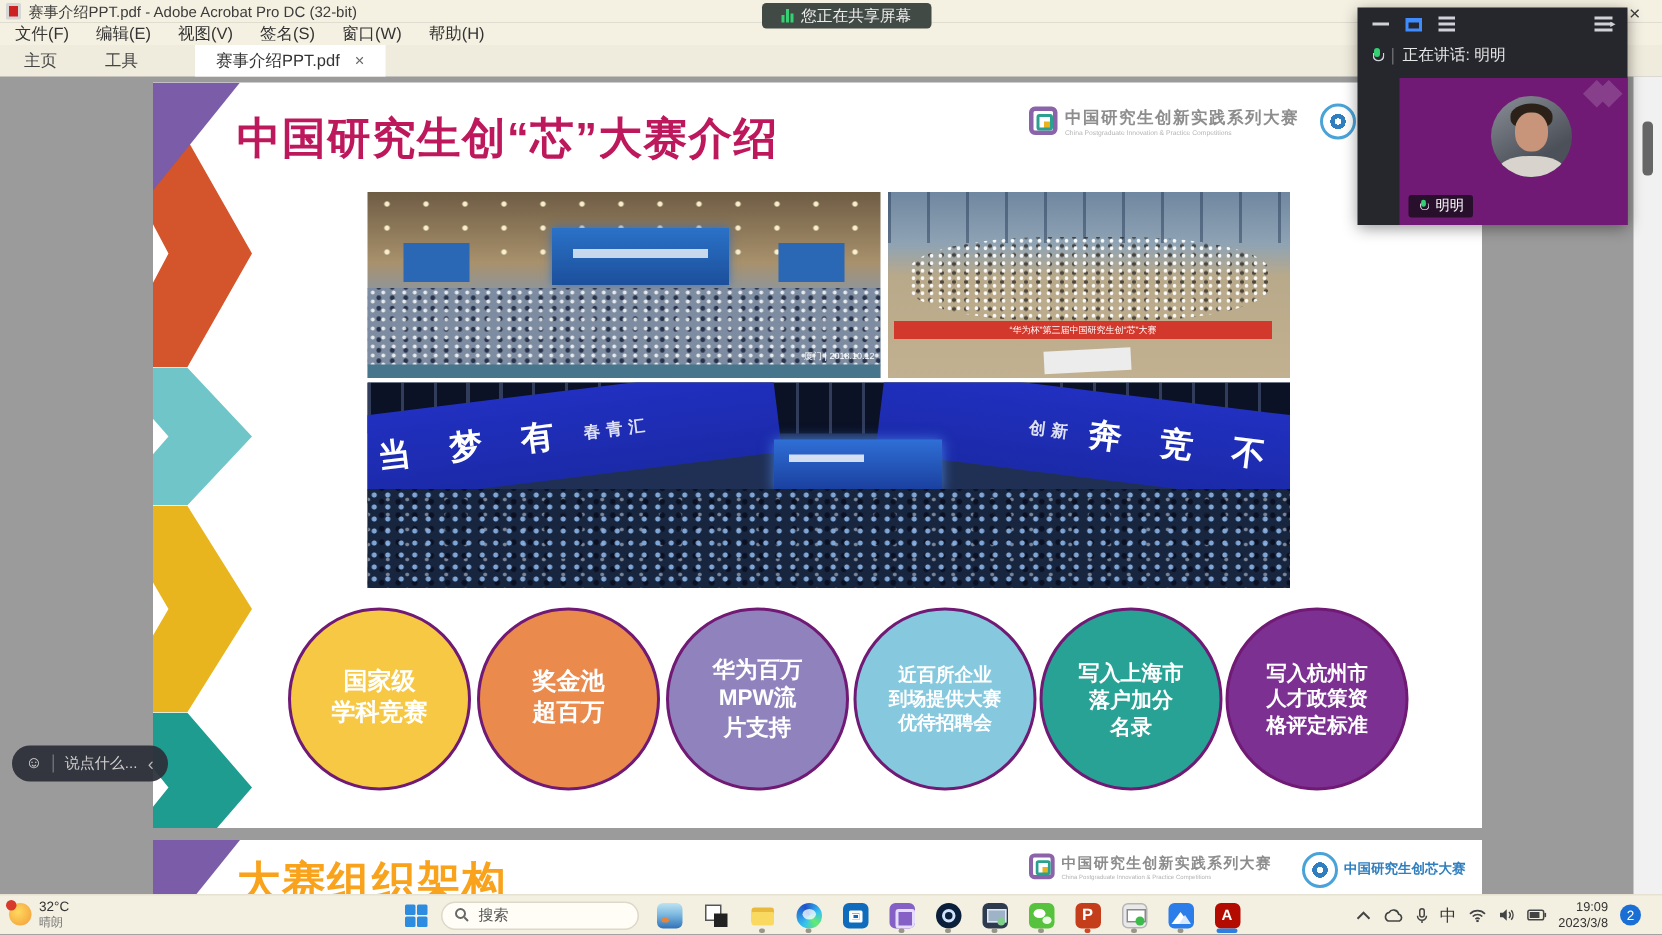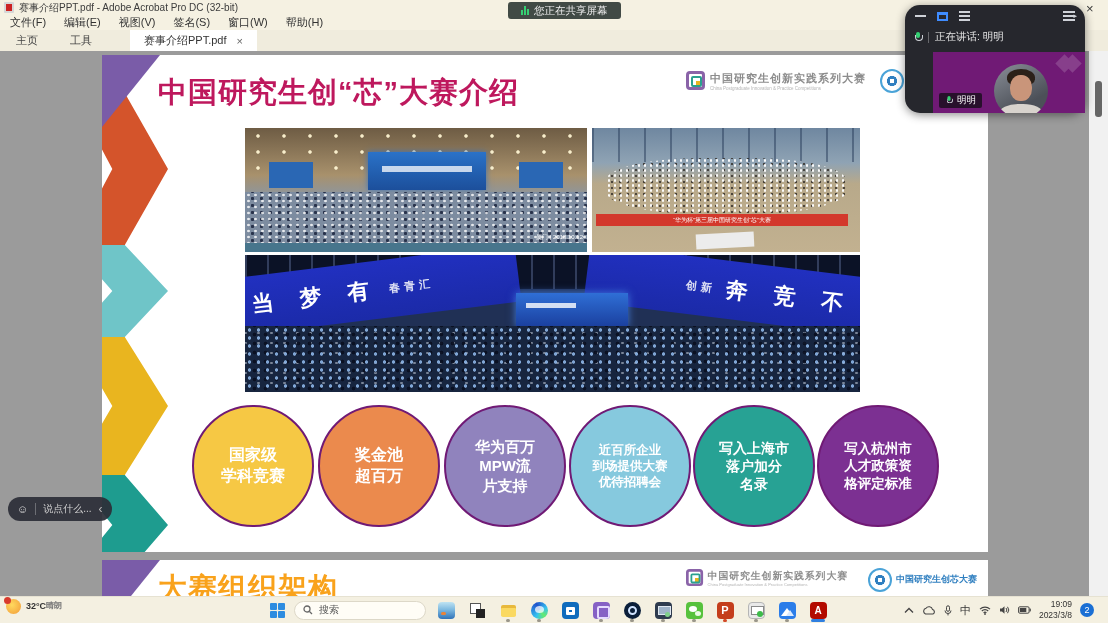--- a/index.html
+++ b/index.html
@@ -96,22 +96,22 @@
   .scrollbar{position:absolute;right:0;top:0;width:19px;height:100%;background:#f1f1f1;}
   .scroll-thumb{position:absolute;left:6px;top:30px;width:7px;height:36px;background:#666;border-radius:3px;}
   
   .chat-bubble{position:absolute;left:8px;top:497px;height:24px;background:rgba(44,46,56,.93);border-radius:12px;
     display:flex;align-items:center;gap:7px;padding:0 9px;z-index:40;color:#cfcfcf;}
   .chat-bubble .smiley{font-size:11px;color:#ddd;}
   .chat-bubble .vdiv{width:1px;height:12px;background:rgba(255,255,255,.28);}
   .chat-bubble .ph-text{font-size:10px;}
   .chat-bubble .arrow{font-size:12px;color:#bbb;}
   
-  .call-panel{position:absolute;left:905px;top:5px;width:180px;height:108px;background:#26272d;z-index:50;
-    box-shadow:0 2px 10px rgba(0,0,0,.45);border-radius:15px;}
+  .call-panel{position:absolute;left:905px;top:5px;width:180px;height:145px;background:#26272d;z-index:50;
+    box-shadow:0 2px 10px rgba(0,0,0,.45);}
   .cp-header{height:22px;display:flex;align-items:center;gap:11px;padding:0 10px;}
   .ic-min{width:11px;height:2px;background:#cfd2d8;}
   .ic-restore{width:11px;height:9px;border:2px solid #3f8cff;border-top-width:3px;box-sizing:border-box;}
   .ic-menu{display:flex;flex-direction:column;gap:2px;}
   .ic-menu i{display:block;width:11px;height:2px;background:#cfd2d8;}
   .ic-collapse{margin-left:auto;display:flex;flex-direction:column;gap:2px;position:relative;}
   .ic-collapse i{display:block;width:12px;height:2px;background:#cfd2d8;}
   .ic-collapse::after{content:"▸";color:#cfd2d8;font-size:7px;position:absolute;right:-2px;top:1px;}
   .cp-speaking{height:20px;display:flex;align-items:center;gap:6px;padding:0 9px;color:#e6e6e6;font-size:10.5px;}
   .cp-speaking .vdiv{width:1px;height:11px;background:rgba(255,255,255,.3);}
@@ -127,21 +127,21 @@
   .watermark{position:absolute;right:6px;top:4px;opacity:.16;}
   .watermark i{display:inline-block;width:13px;height:13px;background:#fff;transform:rotate(45deg);margin-left:-5px;}
   .name-chip{position:absolute;left:6px;bottom:5px;height:15px;background:rgba(12,12,16,.72);border-radius:2px;
     display:flex;align-items:center;gap:4px;padding:0 6px;color:#fff;font-size:9.5px;}
   .name-chip .mic{transform:scale(.8);}
   
   .taskbar{position:absolute;left:0;bottom:0;width:100%;height:26px;background:#f4f0e1;border-top:1px solid #e6e2d2;z-index:70;}
   .weather{position:absolute;left:6px;top:2px;display:flex;gap:5px;align-items:center;}
   .sun{width:15px;height:15px;border-radius:50%;background:radial-gradient(circle at 40% 40%,#ffd95e,#f29b38);position:relative;}
   .sun::after{content:"";position:absolute;left:-2px;top:-2px;width:7px;height:7px;border-radius:50%;background:#d83a2c;}
-  .weather .col{display:flex;flex-direction:row;line-height:1.2;font-weight:bold;}
+  .weather .col{display:flex;flex-direction:column;line-height:1.2;}
   .weather .temp{font-size:9px;color:#333;}
   .weather .cond{font-size:8px;color:#777;}
   .tb-center{position:absolute;left:270px;top:0;height:26px;display:flex;align-items:center;gap:9px;}
   .start{width:15px;height:15px;display:grid;grid-template-columns:7px 7px;grid-gap:1px;}
   .start i{display:block;width:7px;height:7px;background:#2d8ce0;border-radius:1px;}
   .search-pill{width:132px;height:19px;background:#fffdf6;border:1px solid #ddd8c8;border-radius:10px;
     display:flex;align-items:center;gap:6px;padding:0 8px;box-sizing:border-box;}
   .search-pill span{font-size:10px;color:#555;}
   .tbi{width:22px;height:24px;display:flex;align-items:center;justify-content:center;position:relative;}
   .tbi.running::after{content:"";position:absolute;left:9px;bottom:0;width:4px;height:3px;border-radius:2px;background:#9a968a;}

